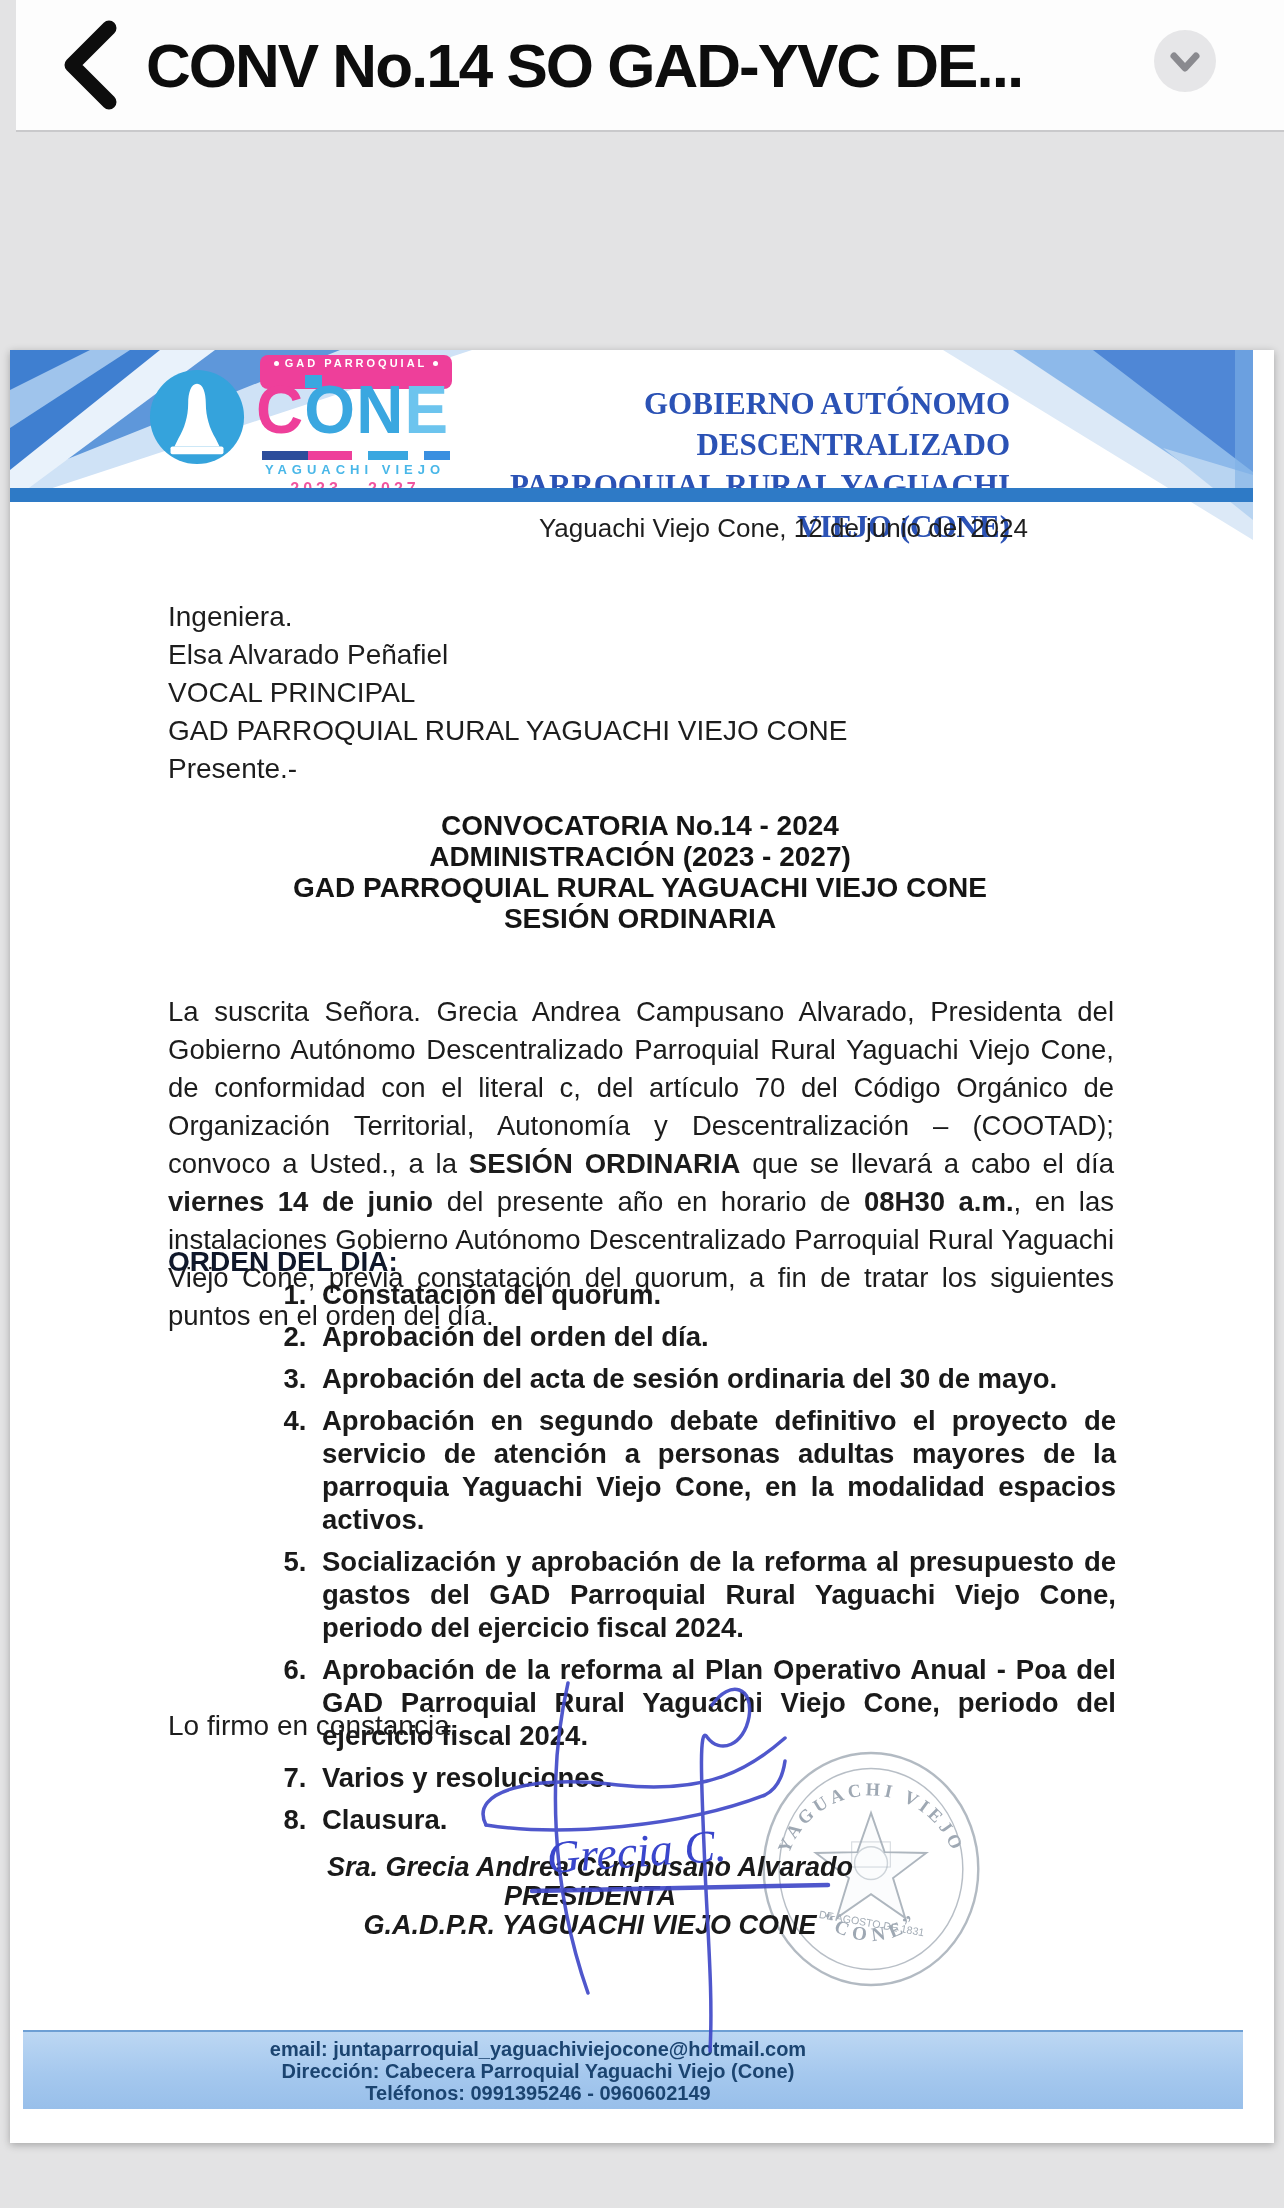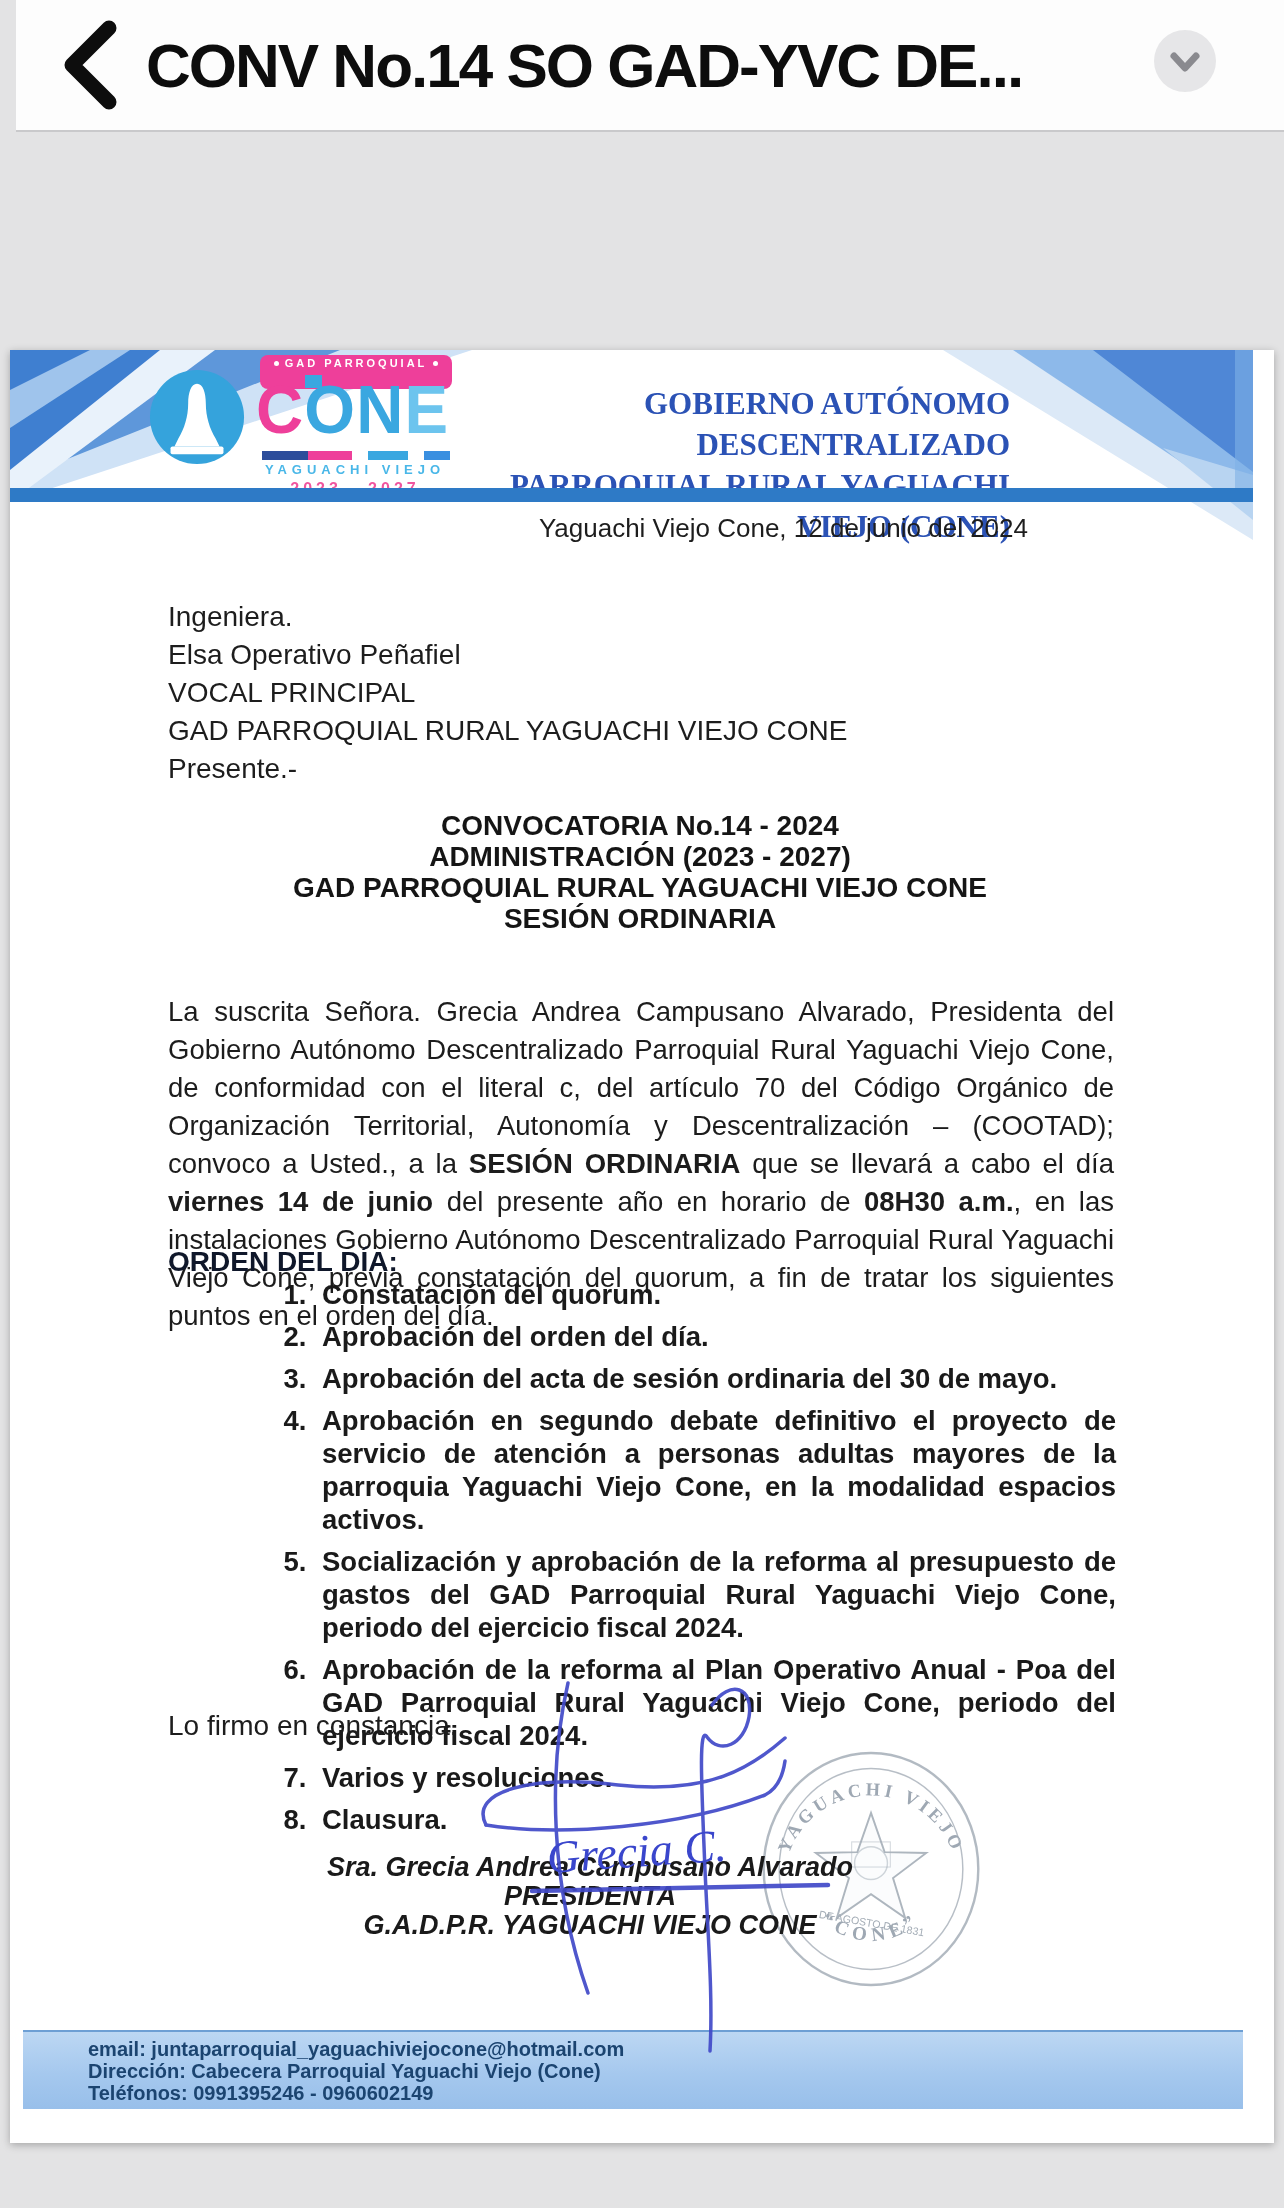--- a/index.html
+++ b/index.html
@@ -71,21 +71,21 @@
   .sig-caption{position:absolute;left:180px;top:1503px;width:800px;text-align:center;
     font-size:27px;line-height:29px;font-weight:bold;font-style:italic;color:#1a1a1a;z-index:3;}
 
   .stamp{position:absolute;left:745px;top:1393px;width:232px;height:250px;z-index:2;opacity:.85;}
   .signature{position:absolute;left:410px;top:1325px;width:620px;height:382px;z-index:4;
     pointer-events:none;}
 
   .footer-band{position:absolute;left:13px;top:1680px;width:1220px;height:77px;
     background:linear-gradient(180deg,#bcd7f3 0%,#a5c8ee 55%,#98bfea 100%);
     border-top:2px solid #6d9fd4;z-index:1;}
-  .footer-text{position:absolute;right:255px;top:6px;width:900px;text-align:left;
+  .footer-text{position:absolute;right:255px;top:6px;width:900px;text-align:center;
     font-size:20px;line-height:22px;font-weight:bold;color:#1b4470;}
 </style>
 </head>
 <body>
 
 <div class="app-header">
   <div class="back-btn">
     <svg width="70" height="94" viewBox="0 0 70 94">
       <path d="M 55 10 L 18 47 L 55 84" fill="none" stroke="#0d0d0d" stroke-width="15" stroke-linecap="round" stroke-linejoin="round"></path>
     </svg>
@@ -144,21 +144,21 @@
     <div>GOBIERNO AUTÓNOMO DESCENTRALIZADO</div>
     <div>PARROQUIAL RURAL YAGUACHI VIEJO (CONE)</div>
   </div>
 
   <div class="blue-bar"></div>
 
   <div class="date-line">Yaguachi Viejo Cone, 12 de junio del 2024</div>
 
   <div class="addressee">
     <div>Ingeniera.</div>
-    <div>Elsa Operativo Peñafiel</div>
+    <div>Elsa Alvarado Peñafiel</div>
     <div>VOCAL PRINCIPAL</div>
     <div>GAD PARROQUIAL RURAL YAGUACHI VIEJO CONE</div>
     <div>Presente.-</div>
   </div>
 
   <div class="doc-heading">
     <div>CONVOCATORIA No.14 - 2024</div>
     <div>ADMINISTRACIÓN (2023 - 2027)</div>
     <div>GAD PARROQUIAL RURAL YAGUACHI VIEJO CONE</div>
     <div>SESIÓN ORDINARIA</div>

